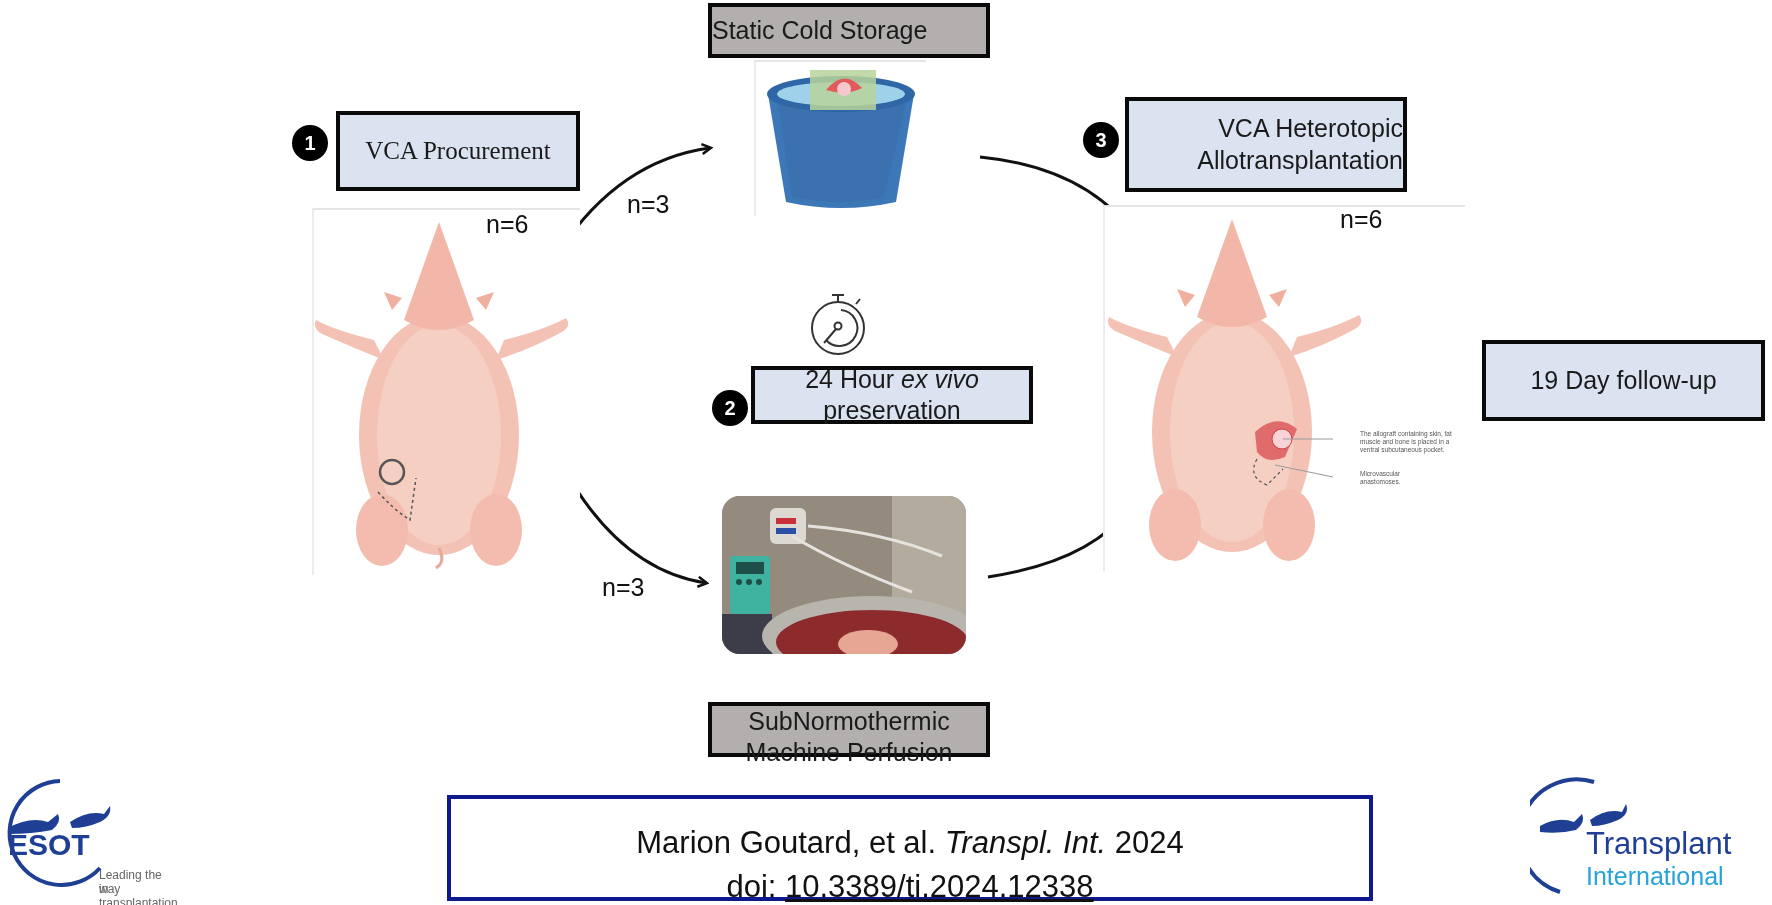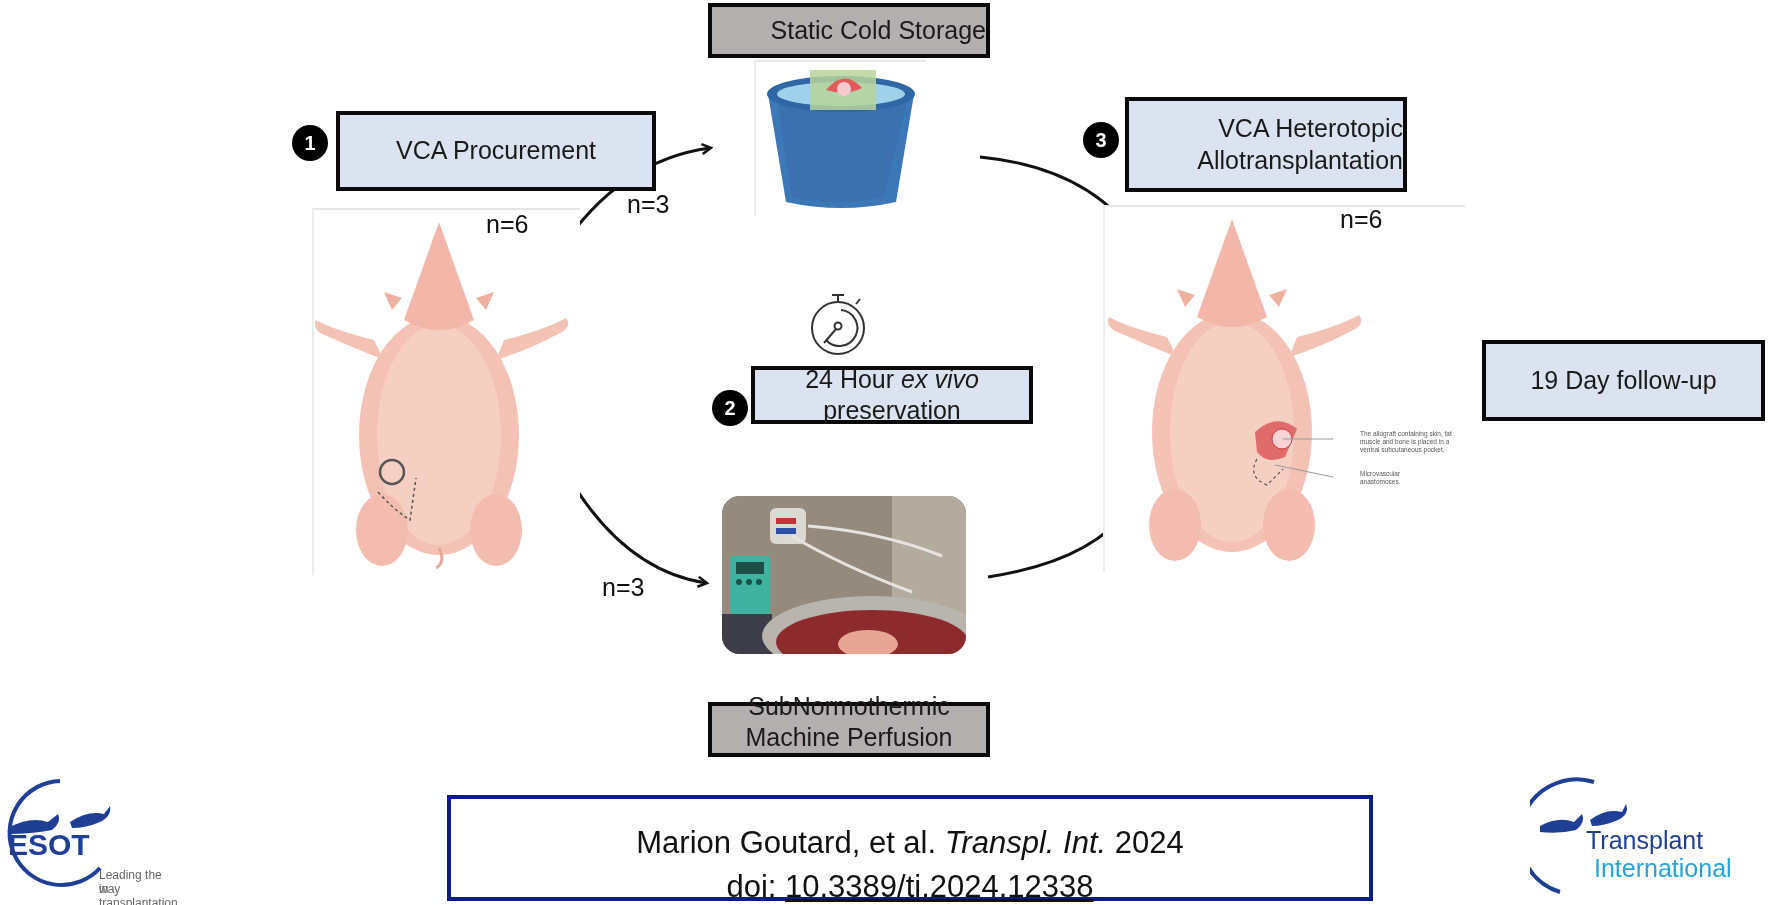--- a/index.html
+++ b/index.html
@@ -3,55 +3,55 @@
 <meta charset="utf-8">
 <style>
   html, body { margin: 0; padding: 0; background: #ffffff; }
   body { width: 1772px; height: 905px; position: relative; overflow: hidden;
          font-family: "Liberation Sans", "DejaVu Sans", sans-serif; color: #111; }
   .abs { position: absolute; }
   .stepbox { position: absolute; background: #dbe3f1; border: 4px solid #0a0a0a;
              box-sizing: border-box; display: flex; align-items: center; justify-content: center;
              text-align: center; font-size: 25px; line-height: 1.25; color: #1a1a1a; }
   .graybox { position: absolute; background: #b3afae; border: 4px solid #0a0a0a;
-             box-sizing: border-box; display: flex; align-items: center; justify-content: flex-end;
+             box-sizing: border-box; display: flex; align-items: center; justify-content: flex-start;
              text-align: center; font-size: 25px; line-height: 1.25; color: #1a1a1a; }
   .badge { position: absolute; width: 36px; height: 36px; border-radius: 50%; background: #000;
            color: #fff; font-weight: bold; font-size: 20px; display: flex; align-items: center;
            justify-content: center; }
   .nlabel { position: absolute; font-size: 25px; color: #111; }
   .panel { position: absolute; background: #fff; border-top: 2px solid #e6e6e6; border-left: 2px solid #ececec; }
   .citation { position: absolute; left: 447px; top: 795px; width: 926px; height: 106px;
               border: 4px solid #0e1a8c; box-sizing: border-box; text-align: center;
               font-size: 31px; line-height: 44px; padding-top: 22px; color: #111; }
   .citation i { font-style: italic; }
   .doi-link { text-decoration: underline; color: #111; }
   .logo-text-esot { position: absolute; font-weight: bold; font-size: 30px; color: #1f3f94; }
   .small-gray { position: absolute; font-size: 12px; color: #666; line-height: 14px; margin-left: 41px; }
-  .ti-1 { position: absolute; font-size: 25px; color: #1f3f94; text-align: center; }
+  .ti-1 { position: absolute; font-size: 31px; color: #1f3f94; text-align: center; }
   .ti-2 { position: absolute; font-size: 25px; color: #27a3d9; }
   .annot { position: absolute; font-size: 6.5px; color: #555; line-height: 8px; }
 </style>
 </head>
 <body>
 
 <svg class="abs" style="left:0;top:0" width="1772" height="905" viewBox="0 0 1772 905">
   <defs>
     <marker id="ah" markerWidth="12" markerHeight="12" refX="9" refY="6" orient="auto" markerUnits="userSpaceOnUse">
       <path d="M1,1 L10,6 L1,11" fill="none" stroke="#111" stroke-width="2.5"></path>
     </marker>
   </defs>
   <path d="M 560 250 Q 620 160 710 148" fill="none" stroke="#111" stroke-width="3" marker-end="url(#ah)"></path>
   <path d="M 563 467 Q 620 570 706 583" fill="none" stroke="#111" stroke-width="3" marker-end="url(#ah)"></path>
   <path d="M 980 157 Q 1090 168 1138 240" fill="none" stroke="#111" stroke-width="3" marker-end="url(#ah)"></path>
   <path d="M 988 577 Q 1100 560 1137 497" fill="none" stroke="#111" stroke-width="3" marker-end="url(#ah)"></path>
 </svg>
 
 <div class="badge" style="left:292px;top:125px;">1</div>
-<div class="stepbox" style="left:336px;top:111px;width:320px;height:80px;">
+<div class="stepbox" style="left:336px;top:111px;width:244px;height:80px;font-family:Liberation Serif, serif;">
   <span>VCA Procurement</span>
 </div>
 
 <div class="panel" style="left:312px;top:208px;width:266px;height:365px;">
   <svg width="266" height="365" viewBox="0 0 266 365">
 
     <ellipse cx="125" cy="225" rx="80" ry="120" fill="#f4c2b5"></ellipse>
     <ellipse cx="125" cy="225" rx="62" ry="110" fill="#f6cfc3"></ellipse>
 
     <path d="M125 12 L160 110 Q125 130 90 110 Z" fill="#f2b7a8"></path>
@@ -189,14 +189,14 @@
   <div class="small-gray" style="left:58px;top:106px;">in transplantation</div>
 </div>
 
 <div class="abs" style="left:1530px;top:776px;width:242px;height:125px;">
   <svg class="abs" style="left:0;top:0" width="110" height="125" viewBox="0 0 110 125">
     <path d="M64 6 A52 52 0 1 0 30 116" fill="none" stroke="#1f3f94" stroke-width="4"></path>
     <path d="M10 50 Q28 40 44 46 L52 38 Q56 46 46 54 Q30 58 10 56 Z" fill="#1f3f94"></path>
     <path d="M60 44 Q76 32 92 36 L96 28 Q100 38 88 44 Q74 50 62 50 Z" fill="#1f3f94"></path>
   </svg>
   <div class="ti-1" style="left:56px;top:50px;">Transplant</div>
-  <div class="ti-2" style="left:56px;top:78px;margin-left:8px;">International</div>
+  <div class="ti-2" style="left:56px;top:86px;">International</div>
 </div>
 
 </body></html>

